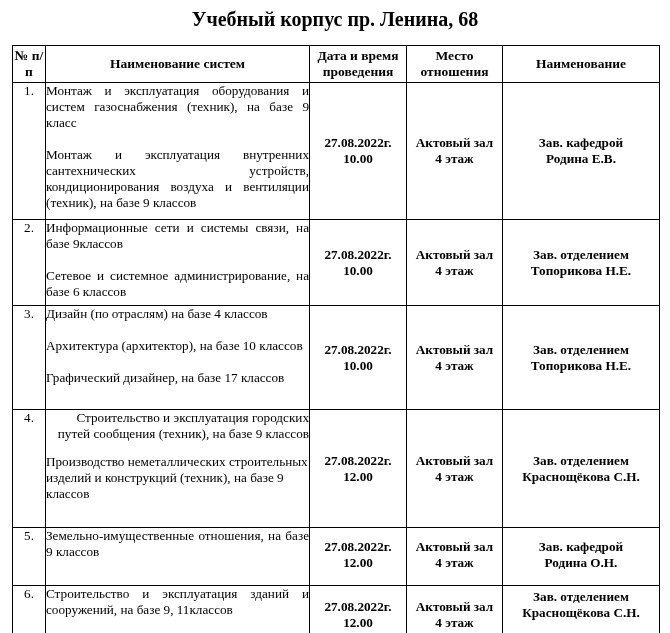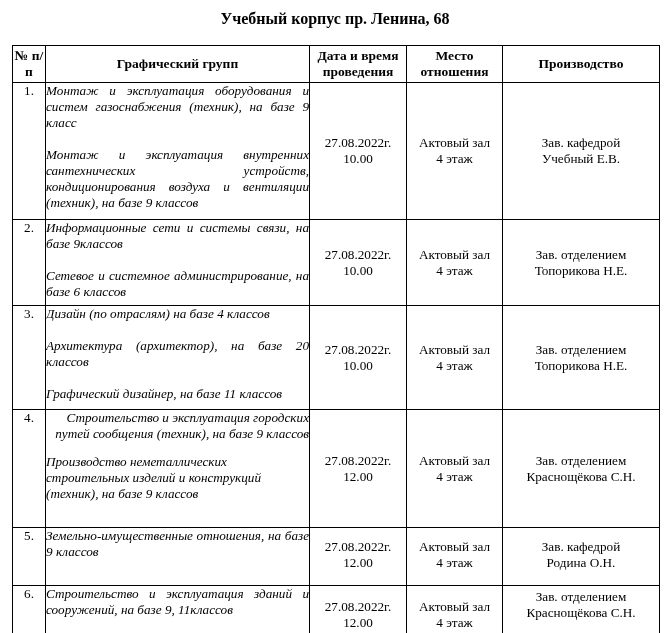--- a/index.html
+++ b/index.html
@@ -15,21 +15,21 @@
       font-family: "Liberation Serif", "DejaVu Serif", serif;
       color: #000000;
     }
     .page-title {
       position: absolute;
       left: 0;
       top: 9px;
       width: 670px;
       text-align: center;
       font-weight: bold;
-      font-size: 16px;
+      font-size: 20px;
       line-height: 20px;
     }
     table.schedule {
       position: absolute;
       left: 12px;
       top: 45px;
       border-collapse: collapse;
       table-layout: fixed;
       width: 647px;
     }
@@ -54,35 +54,35 @@
 
     td.num {
       text-align: center;
       vertical-align: top;
       padding-top: 3px;
     }
     td.name {
       vertical-align: top;
       text-align: justify;
       padding: 3px 3px 0 4px;
-      font-style: italic;
     }
     td.name p {
       margin: 0;
       text-align: justify;
     }
     td.name p + p {
       margin-top: 16px;
     }
     td.center {
       text-align: center;
       vertical-align: middle;
     }
     td.center span {
       display: block;
+      font-weight: bold;
     }
     tr.r1 td { height: 136px; }
     tr.r2 td { height: 85px; }
     tr.r3 td { height: 103px; }
     tr.r4 td { height: 117px; }
     tr.r5 td { height: 53px; }
     tr.r6 td { height: 54px; }
     tr.r5 td.center, tr.r6 td.center { padding-bottom: 4px; }
     tr.r6 td.resp { vertical-align: top; padding-top: 3px; }
   </style>
@@ -95,44 +95,44 @@
   <colgroup>
     <col class="c-num">
       <col class="c-name">
       <col class="c-date">
       <col class="c-place">
       <col class="c-resp">
   </colgroup>
   <thead>
     <tr>
       <th>№ п/п</th>
-      <th>Графический групп</th>
+      <th>Наименование систем</th>
       <th>Дата и время проведения</th>
       <th>Место отношения</th>
-      <th>Производство</th>
+      <th>Наименование</th>
     </tr>
   </thead>
   <tbody>
     <tr class="r1">
       <td class="num">1.</td>
       <td class="name">
         <p>Монтаж и эксплуатация оборудования и систем газоснабжения (техник), на базе 9 класс</p>
         <p>Монтаж и эксплуатация внутренних сантехнических устройств, кондиционирования воздуха и вентиляции (техник), на базе 9 классов</p>
       </td>
       <td class="center">
         <span>27.08.2022г.</span>
         <span>10.00</span>
       </td>
       <td class="center">
         <span>Актовый зал</span>
         <span>4 этаж</span>
       </td>
       <td class="center">
         <span>Зав. кафедрой</span>
-        <span>Учебный Е.В.</span>
+        <span>Родина Е.В.</span>
       </td>
     </tr>
     <tr class="r2">
       <td class="num">2.</td>
       <td class="name">
         <p>Информационные сети и системы связи, на базе 9классов</p>
         <p>Сетевое и системное администрирование, на базе 6 классов</p>
       </td>
       <td class="center">
         <span>27.08.2022г.</span>
@@ -144,22 +144,22 @@
       </td>
       <td class="center">
         <span>Зав. отделением</span>
         <span>Топорикова Н.Е.</span>
       </td>
     </tr>
     <tr class="r3">
       <td class="num">3.</td>
       <td class="name">
         <p>Дизайн (по отраслям) на базе 4 классов</p>
-        <p>Архитектура (архитектор), на базе 20 классов</p>
-        <p>Графический дизайнер, на базе 11 классов</p>
+        <p>Архитектура (архитектор), на базе 10 классов</p>
+        <p>Графический дизайнер, на базе 17 классов</p>
       </td>
       <td class="center">
         <span>27.08.2022г.</span>
         <span>10.00</span>
       </td>
       <td class="center">
         <span>Актовый зал</span>
         <span>4 этаж</span>
       </td>
       <td class="center">

